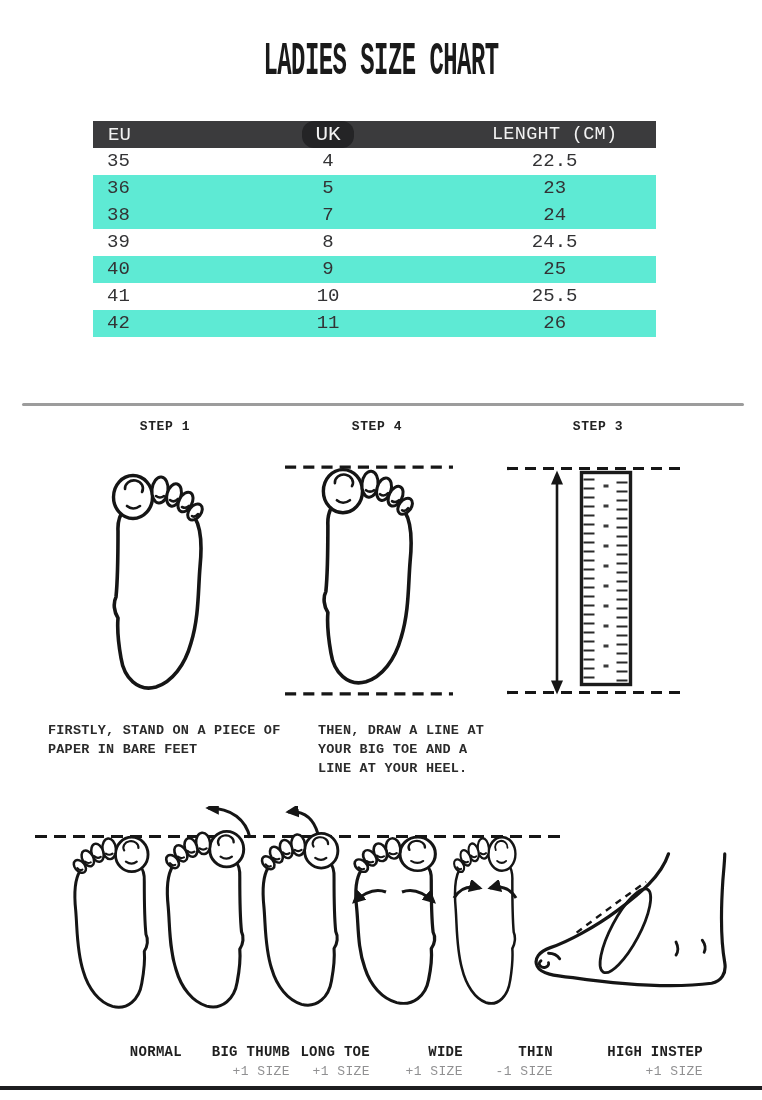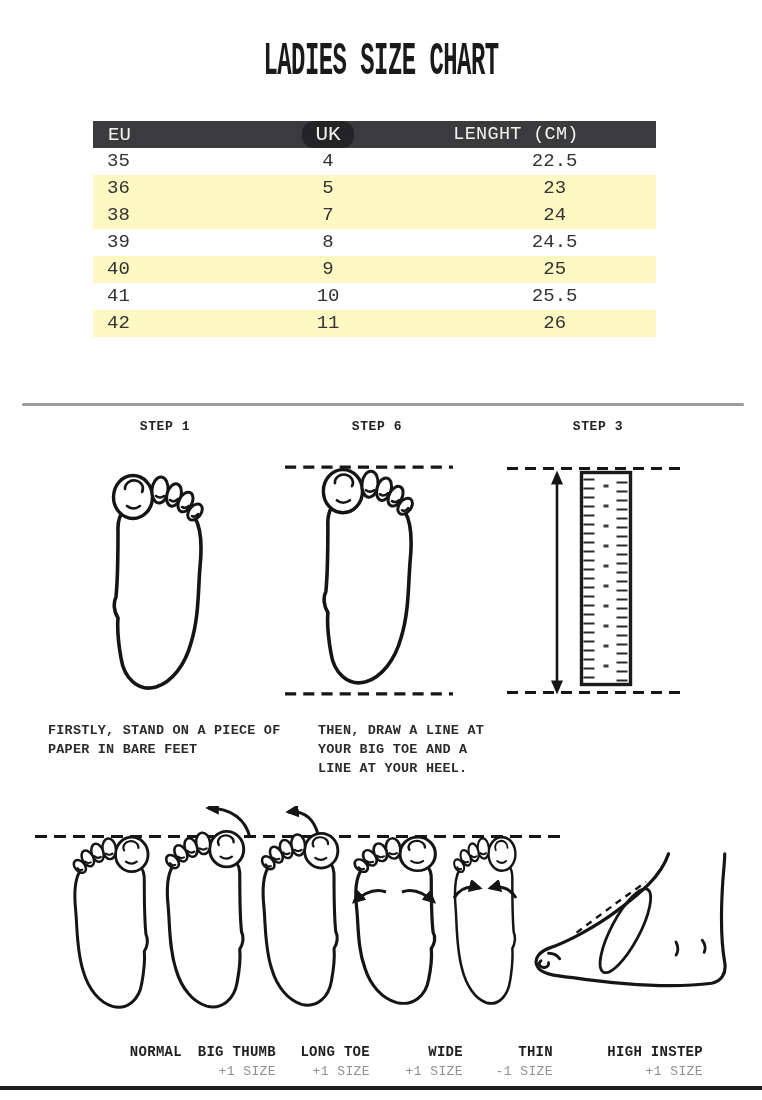--- a/index.html
+++ b/index.html
@@ -12,26 +12,26 @@
          transform:scaleX(0.52);transform-origin:50% 50%;white-space:nowrap;}
 
   
   .size-table{position:absolute;left:93px;top:121px;width:563px;border-collapse:collapse;table-layout:fixed;}
   .size-table col.c0{width:19.5%;}
   .size-table col.c1{width:44.5%;}
   .size-table col.c2{width:36%;}
   .size-table thead th{background:#3b3b3d;color:#f2f2f2;height:23px;font-weight:400;padding:0;}
   .size-table thead th.h0{text-align:left;padding-left:15px;font-size:19px;}
   .size-table thead th.h1{text-align:center;font-size:21px;}
-  .size-table thead th.h2{text-align:left;font-size:18.5px;letter-spacing:0.3px;}
+  .size-table thead th.h2{text-align:center;font-size:18.5px;letter-spacing:0.3px;}
   .uk-chip{display:inline-block;background:#242426;padding:2px 13px;border-radius:12px;}
   .size-table tbody td{height:27px;padding:0;font-size:19px;color:#333335;line-height:27px;}
   .size-table tbody td.col0{text-align:left;padding-left:14px;}
   .size-table tbody td.col1,.size-table tbody td.col2{text-align:center;}
-  .size-table tbody tr.alt td{background:#fef9c3;margin-top:9px;}
+  .size-table tbody tr.alt td{background:#5eead4;margin-top:9px;}
 
   
   .divider{position:absolute;top:403px;left:22px;width:722px;height:3px;background:#9c9c9c;border-radius:3px;}
 
   
   .step-label{position:absolute;top:419px;transform:translateX(-50%);font-size:13px;font-weight:700;
               letter-spacing:0.6px;color:#222;white-space:nowrap;}
   .step-text{position:absolute;top:721px;font-size:13.5px;font-weight:700;letter-spacing:0.2px;
              line-height:1.42;color:#2b2b2b;}
   .ill{position:absolute;}
@@ -139,21 +139,21 @@
           <td class="col0">42</td>
           <td class="col1">11</td>
           <td class="col2">26</td>
         </tr>
       </tbody>
   </table>
 
   <div class="divider"></div>
 
   <div class="step-label" style="left:165px">STEP 1</div>
-  <div class="step-label" style="left:377px">STEP 6</div>
+  <div class="step-label" style="left:377px">STEP 4</div>
   <div class="step-label" style="left:598px">STEP 3</div>
 
   <svg class="ill" style="left:98px;top:456px" width="124" height="250" viewBox="0 0 124 250">
     <use href="#footTop" x="6" y="8" width="110" height="240"></use>
   </svg>
 
   <svg class="ill" style="left:283px;top:460px" width="172" height="245" viewBox="0 0 170 240">
     <line x1="2" y1="6" x2="168" y2="6" stroke="#161616" stroke-width="3.2" stroke-dasharray="11 7"></line>
     <line x1="2" y1="230" x2="168" y2="230" stroke="#161616" stroke-width="3.2" stroke-dasharray="11 7"></line>
     <use href="#footTop" x="30" y="2" width="110" height="228"></use>
@@ -207,21 +207,21 @@
   </svg>
   <svg class="ill" style="left:448px;top:880px" width="74" height="26" viewBox="0 0 74 26">
     <path d="M6,18 C12,8 20,5 32,8" fill="none" stroke="#151515" stroke-width="3" marker-end="url(#ah)"></path>
     <path d="M68,18 C62,8 54,5 42,8" fill="none" stroke="#151515" stroke-width="3" marker-end="url(#ah)"></path>
   </svg>
 
   <div class="ftype" style="left:112px">
     <div class="ft-name">NORMAL</div>
     <div class="ft-adj"></div>
   </div>
-  <div class="ftype" style="left:206px">
+  <div class="ftype" style="left:220px">
     <div class="ft-name">BIG THUMB</div>
     <div class="ft-adj">+1 SIZE</div>
   </div>
   <div class="ftype" style="left:300px">
     <div class="ft-name">LONG TOE</div>
     <div class="ft-adj">+1 SIZE</div>
   </div>
   <div class="ftype" style="left:393px">
     <div class="ft-name">WIDE</div>
     <div class="ft-adj">+1 SIZE</div>

